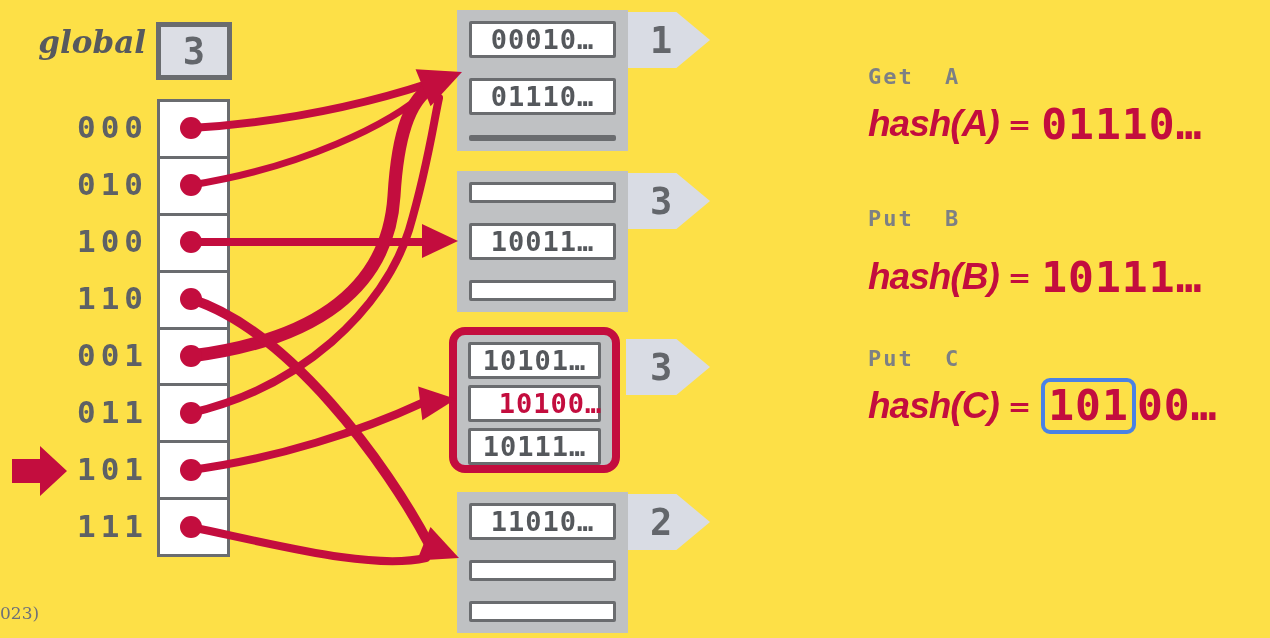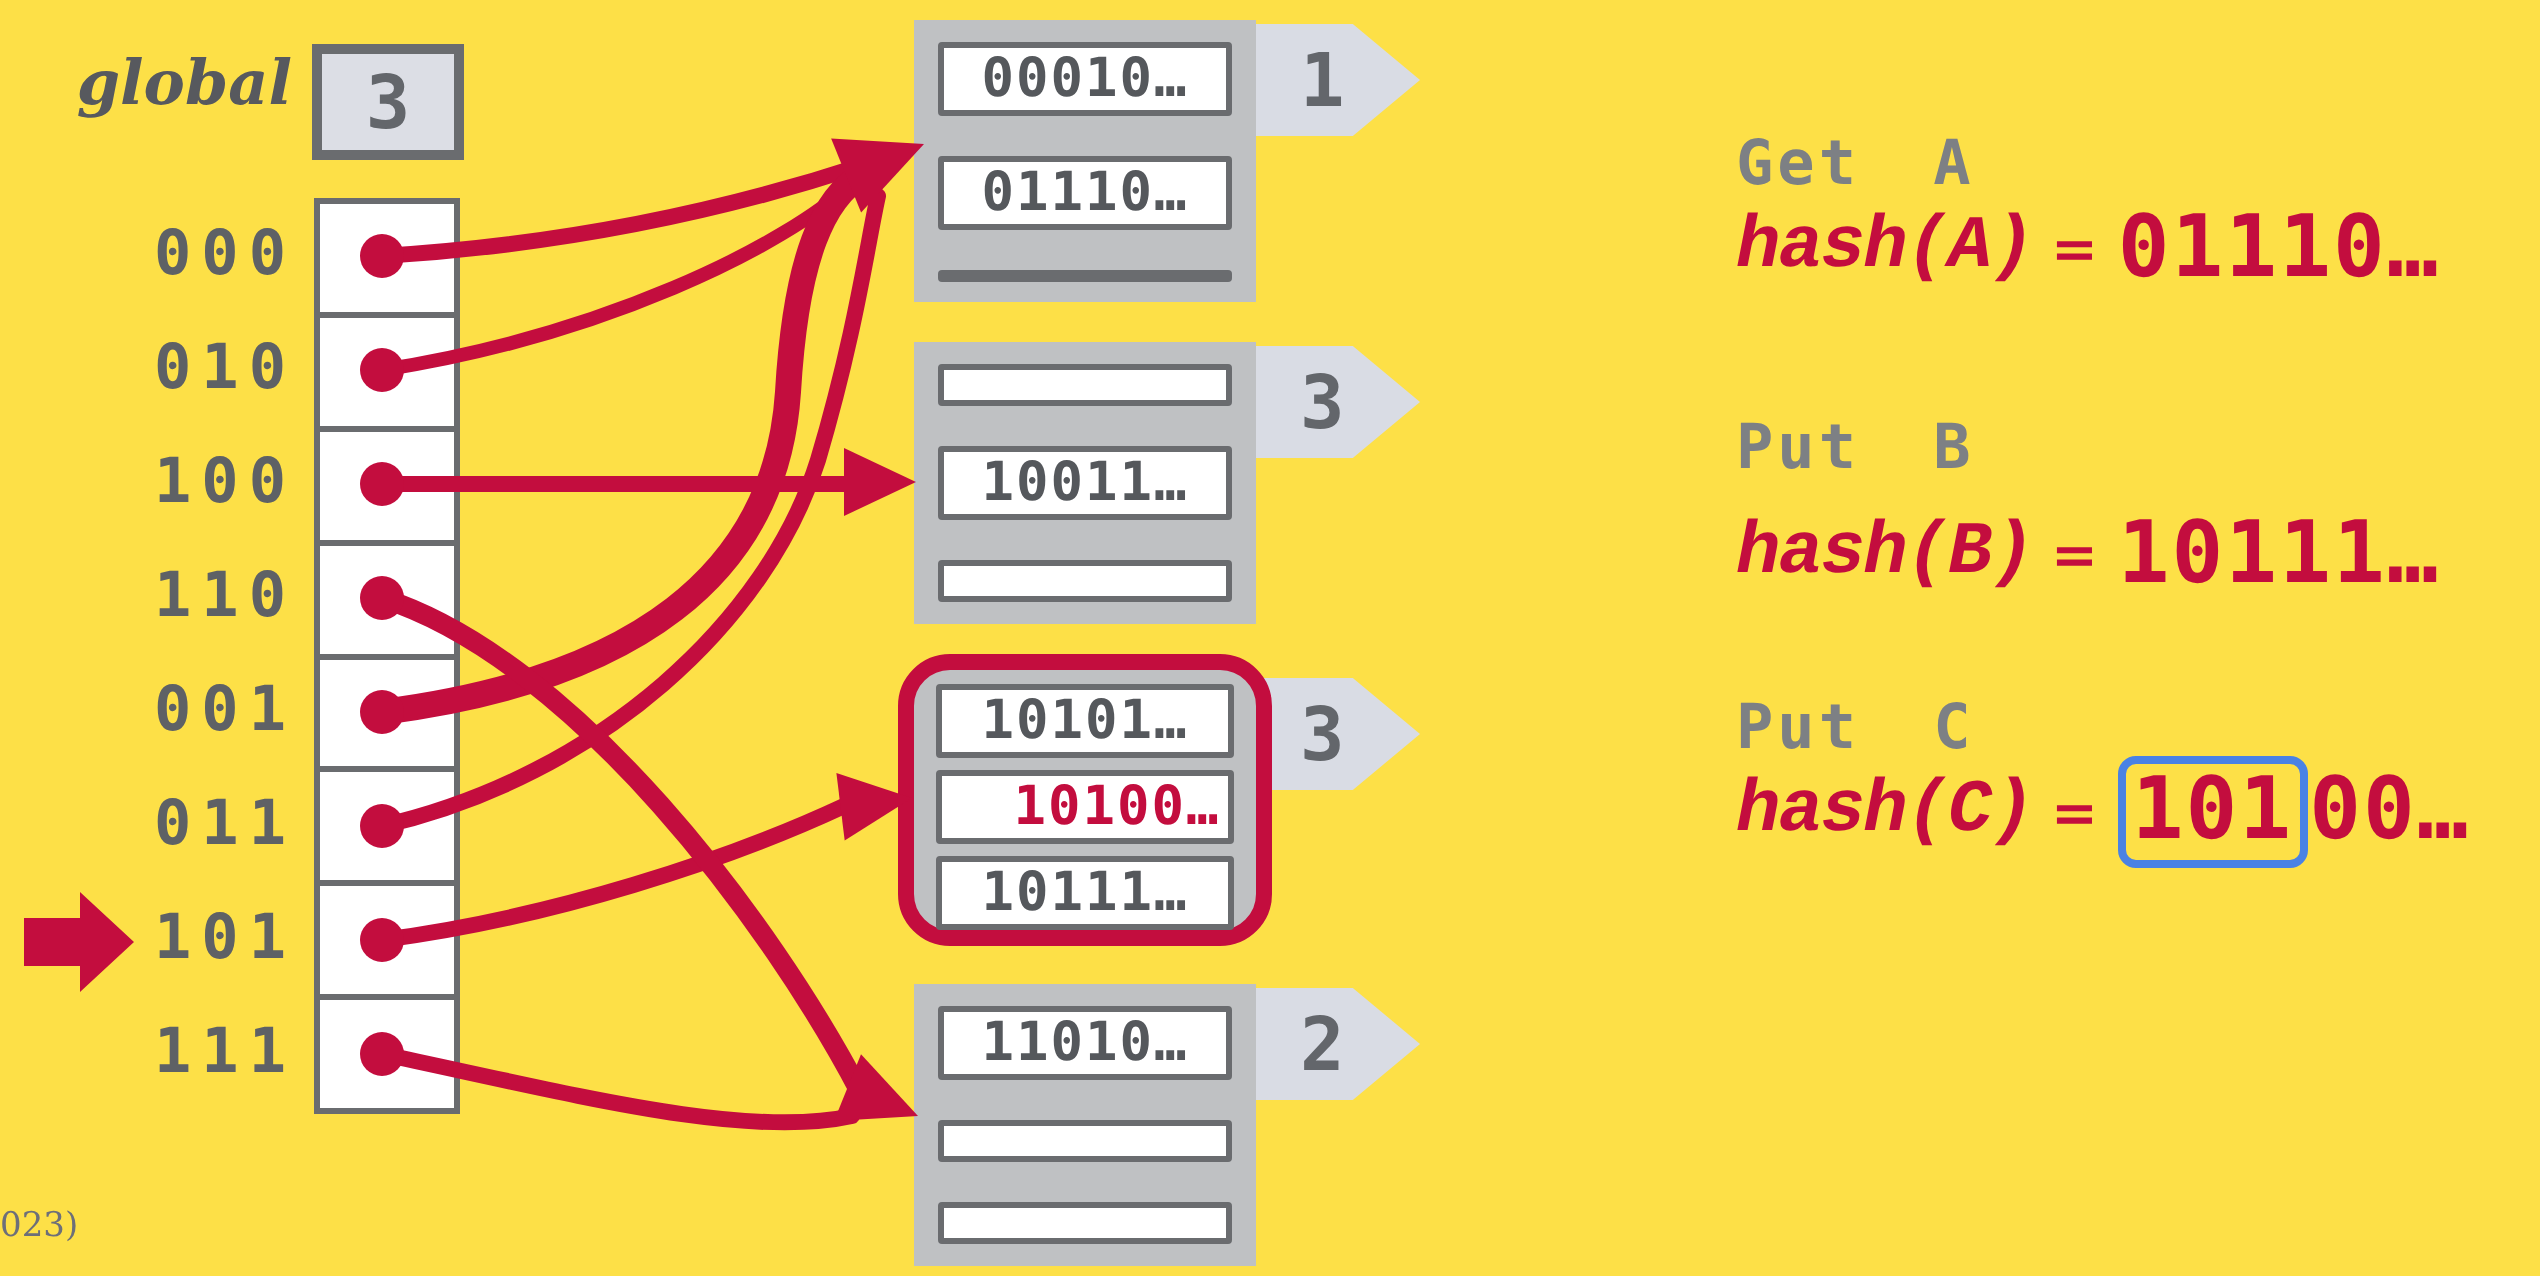--- a/index.html
+++ b/index.html
@@ -33,48 +33,48 @@
     line-height:57px; font-weight:bold; font-size:31px; letter-spacing:5px;
     color:#5e6165;
   }
   
   .bucket{
     position:absolute; left:457px; width:171px; height:141px;
     background:#bfc1c3; box-sizing:border-box; padding:11px 12px;
     display:flex; flex-direction:column; gap:20px; z-index:1;
   }
   .bucket.highlighted{
-    left:449px; width:187px; height:146px;
-    border:8px solid #c30d3e; border-radius:26px; padding:7px 11px; gap:6px;
+    left:449px; width:171px; height:146px;
+    border:8px solid #c30d3e; border-radius:16px; padding:7px 11px; gap:6px;
   }
   .slot{
     flex:1; background:#fff; border:3px solid #6a6c6f; border-radius:2px;
     display:flex; align-items:center; justify-content:center;
     font-weight:bold; font-size:27px; color:#55585c; letter-spacing:1px;
   }
   .slot.red-text{color:#c30d3e;padding-left:32px;}
   .depth-tag{
     position:absolute; left:626px; width:84px; height:56px; background:#d9dce4;
     clip-path:polygon(0 0,60% 0,100% 50%,60% 100%,0 100%);
     display:flex; align-items:center; padding-left:24px; box-sizing:border-box;
     font-weight:bold; font-size:37px; color:#63666b; z-index:0;
   }
   
   .overlay{position:absolute; left:0; top:0; z-index:5; pointer-events:none;}
   
   .op-label{
-    position:absolute; left:868px; font-weight:bold; font-size:31px;
+    position:absolute; left:868px; font-weight:bold; font-size:22px;
     color:#7d8084; word-spacing:16px; letter-spacing:2px; z-index:1;
   }
   .hash-line{
     position:absolute; left:868px; display:flex; align-items:center;
     color:#c30d3e; z-index:1; height:56px;
   }
   .hash-fn{
-    font-family:Liberation Mono, monospace; font-style:italic; font-weight:bold;
+    font-family:Liberation Sans, sans-serif; font-style:italic; font-weight:bold;
     font-size:37px; letter-spacing:-1px;
   }
   .hash-eq{
     font-family:"DejaVu Serif", serif; font-weight:bold; font-size:28px;
     margin:0 10px 0 9px;
   }
   .hash-val{font-weight:bold; font-size:43px; letter-spacing:1px; white-space:nowrap;}
   .boxed{
     display:inline-block; border:4px solid #4a82e4; border-radius:9px;
     padding:1px 3px; margin-right:1px; line-height:1.05;

